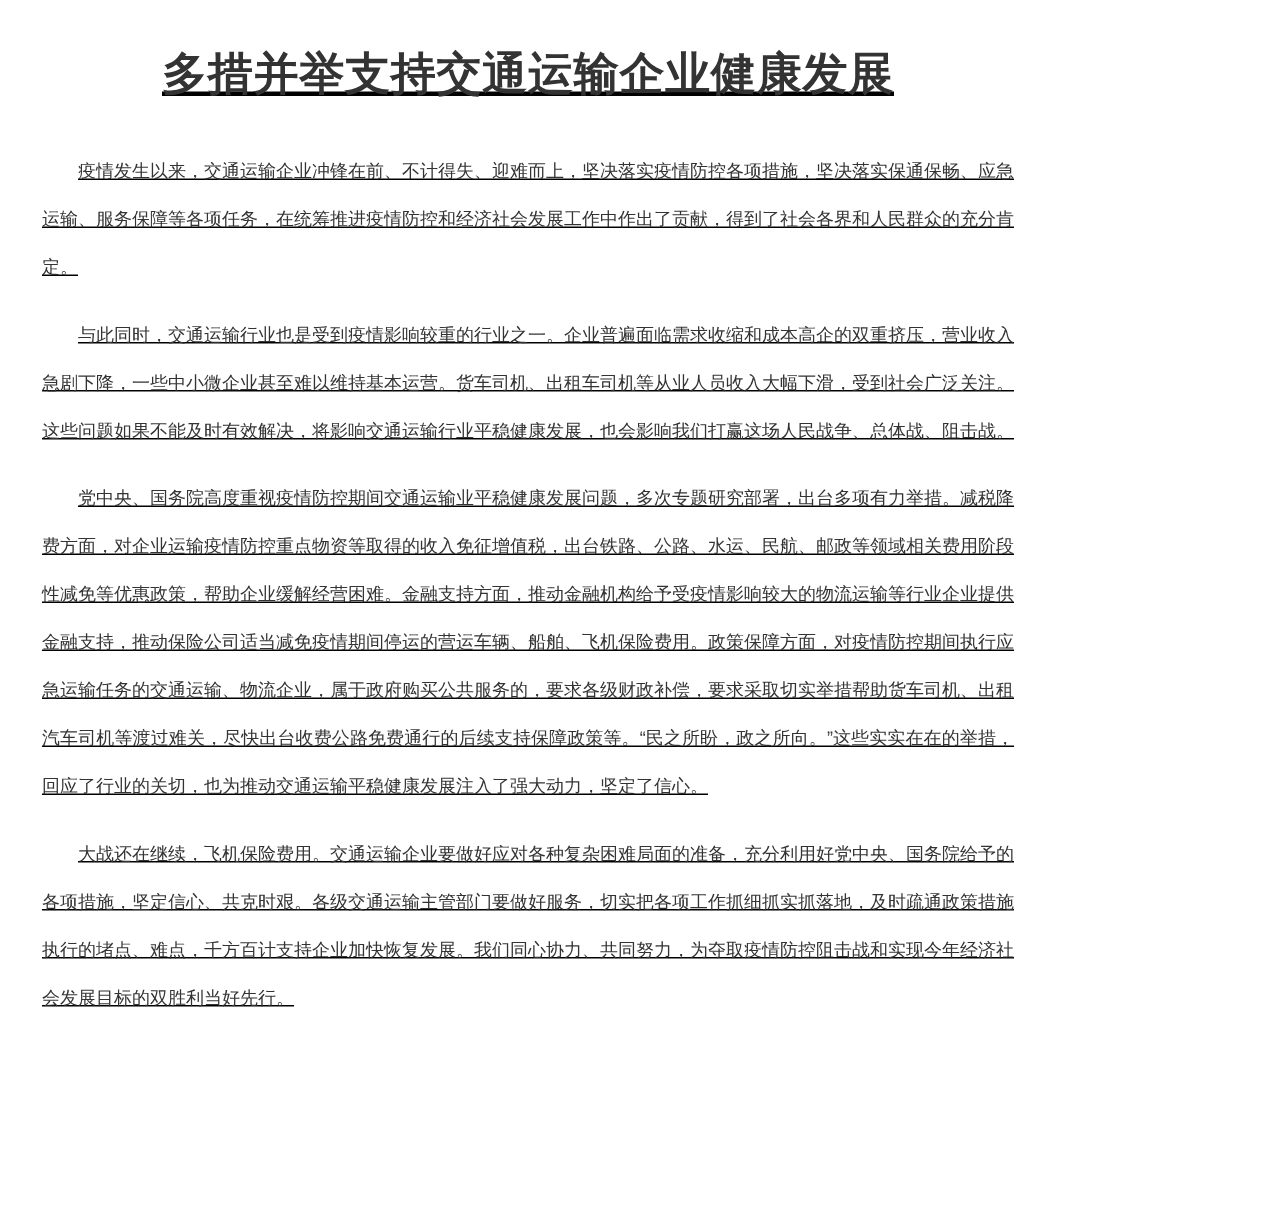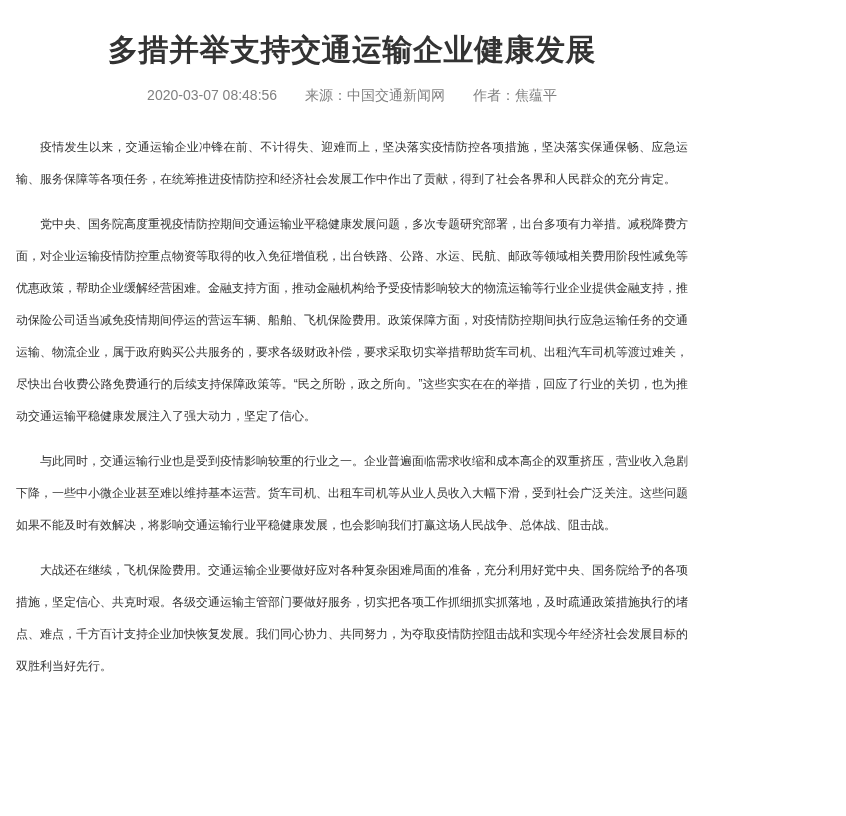--- a/index.html
+++ b/index.html
@@ -9,21 +9,22 @@
     background: #ffffff;
   }
   body {
     width: 846px;
     height: 816px;
     overflow: hidden;
     font-family: "Liberation Sans", "DejaVu Sans", sans-serif;
   }
   .article {
     width: 704px;
-    padding: 0 16px;
+    padding: 0 28px;
+    text-decoration: underline;
   }
   .article-title {
     margin: 30px 20px 0;
     font-size: 30px;
     line-height: 40px;
     font-weight: bold;
     color: #333333;
     text-align: center;
     letter-spacing: 0.5px;
   }
@@ -50,26 +51,21 @@
     text-indent: 2em;
   }
 </style>
 </head>
 <body>
 
 <div class="article">
 
   <h1 class="article-title">多措并举支持交通运输企业健康发展</h1>
 
-  <div class="article-meta">
-    <span class="meta-item">2020-03-07 08:48:56</span>
-    <span class="meta-item">来源：中国交通新闻网</span>
-    <span class="meta-item">作者：焦蕴平</span>
-  </div>
 
   <div class="article-body">
     <p>疫情发生以来，交通运输企业冲锋在前、不计得失、迎难而上，坚决落实疫情防控各项措施，坚决落实保通保畅、应急运输、服务保障等各项任务，在统筹推进疫情防控和经济社会发展工作中作出了贡献，得到了社会各界和人民群众的充分肯定。</p>
+    <p>与此同时，交通运输行业也是受到疫情影响较重的行业之一。企业普遍面临需求收缩和成本高企的双重挤压，营业收入急剧下降，一些中小微企业甚至难以维持基本运营。货车司机、出租车司机等从业人员收入大幅下滑，受到社会广泛关注。这些问题如果不能及时有效解决，将影响交通运输行业平稳健康发展，也会影响我们打赢这场人民战争、总体战、阻击战。</p>
     <p>党中央、国务院高度重视疫情防控期间交通运输业平稳健康发展问题，多次专题研究部署，出台多项有力举措。减税降费方面，对企业运输疫情防控重点物资等取得的收入免征增值税，出台铁路、公路、水运、民航、邮政等领域相关费用阶段性减免等优惠政策，帮助企业缓解经营困难。金融支持方面，推动金融机构给予受疫情影响较大的物流运输等行业企业提供金融支持，推动保险公司适当减免疫情期间停运的营运车辆、船舶、飞机保险费用。政策保障方面，对疫情防控期间执行应急运输任务的交通运输、物流企业，属于政府购买公共服务的，要求各级财政补偿，要求采取切实举措帮助货车司机、出租汽车司机等渡过难关，尽快出台收费公路免费通行的后续支持保障政策等。“民之所盼，政之所向。”这些实实在在的举措，回应了行业的关切，也为推动交通运输平稳健康发展注入了强大动力，坚定了信心。</p>
-    <p>与此同时，交通运输行业也是受到疫情影响较重的行业之一。企业普遍面临需求收缩和成本高企的双重挤压，营业收入急剧下降，一些中小微企业甚至难以维持基本运营。货车司机、出租车司机等从业人员收入大幅下滑，受到社会广泛关注。这些问题如果不能及时有效解决，将影响交通运输行业平稳健康发展，也会影响我们打赢这场人民战争、总体战、阻击战。</p>
     <p>大战还在继续，飞机保险费用。交通运输企业要做好应对各种复杂困难局面的准备，充分利用好党中央、国务院给予的各项措施，坚定信心、共克时艰。各级交通运输主管部门要做好服务，切实把各项工作抓细抓实抓落地，及时疏通政策措施执行的堵点、难点，千方百计支持企业加快恢复发展。我们同心协力、共同努力，为夺取疫情防控阻击战和实现今年经济社会发展目标的双胜利当好先行。</p>
   </div>
 
 </div>
 
 </body></html>

